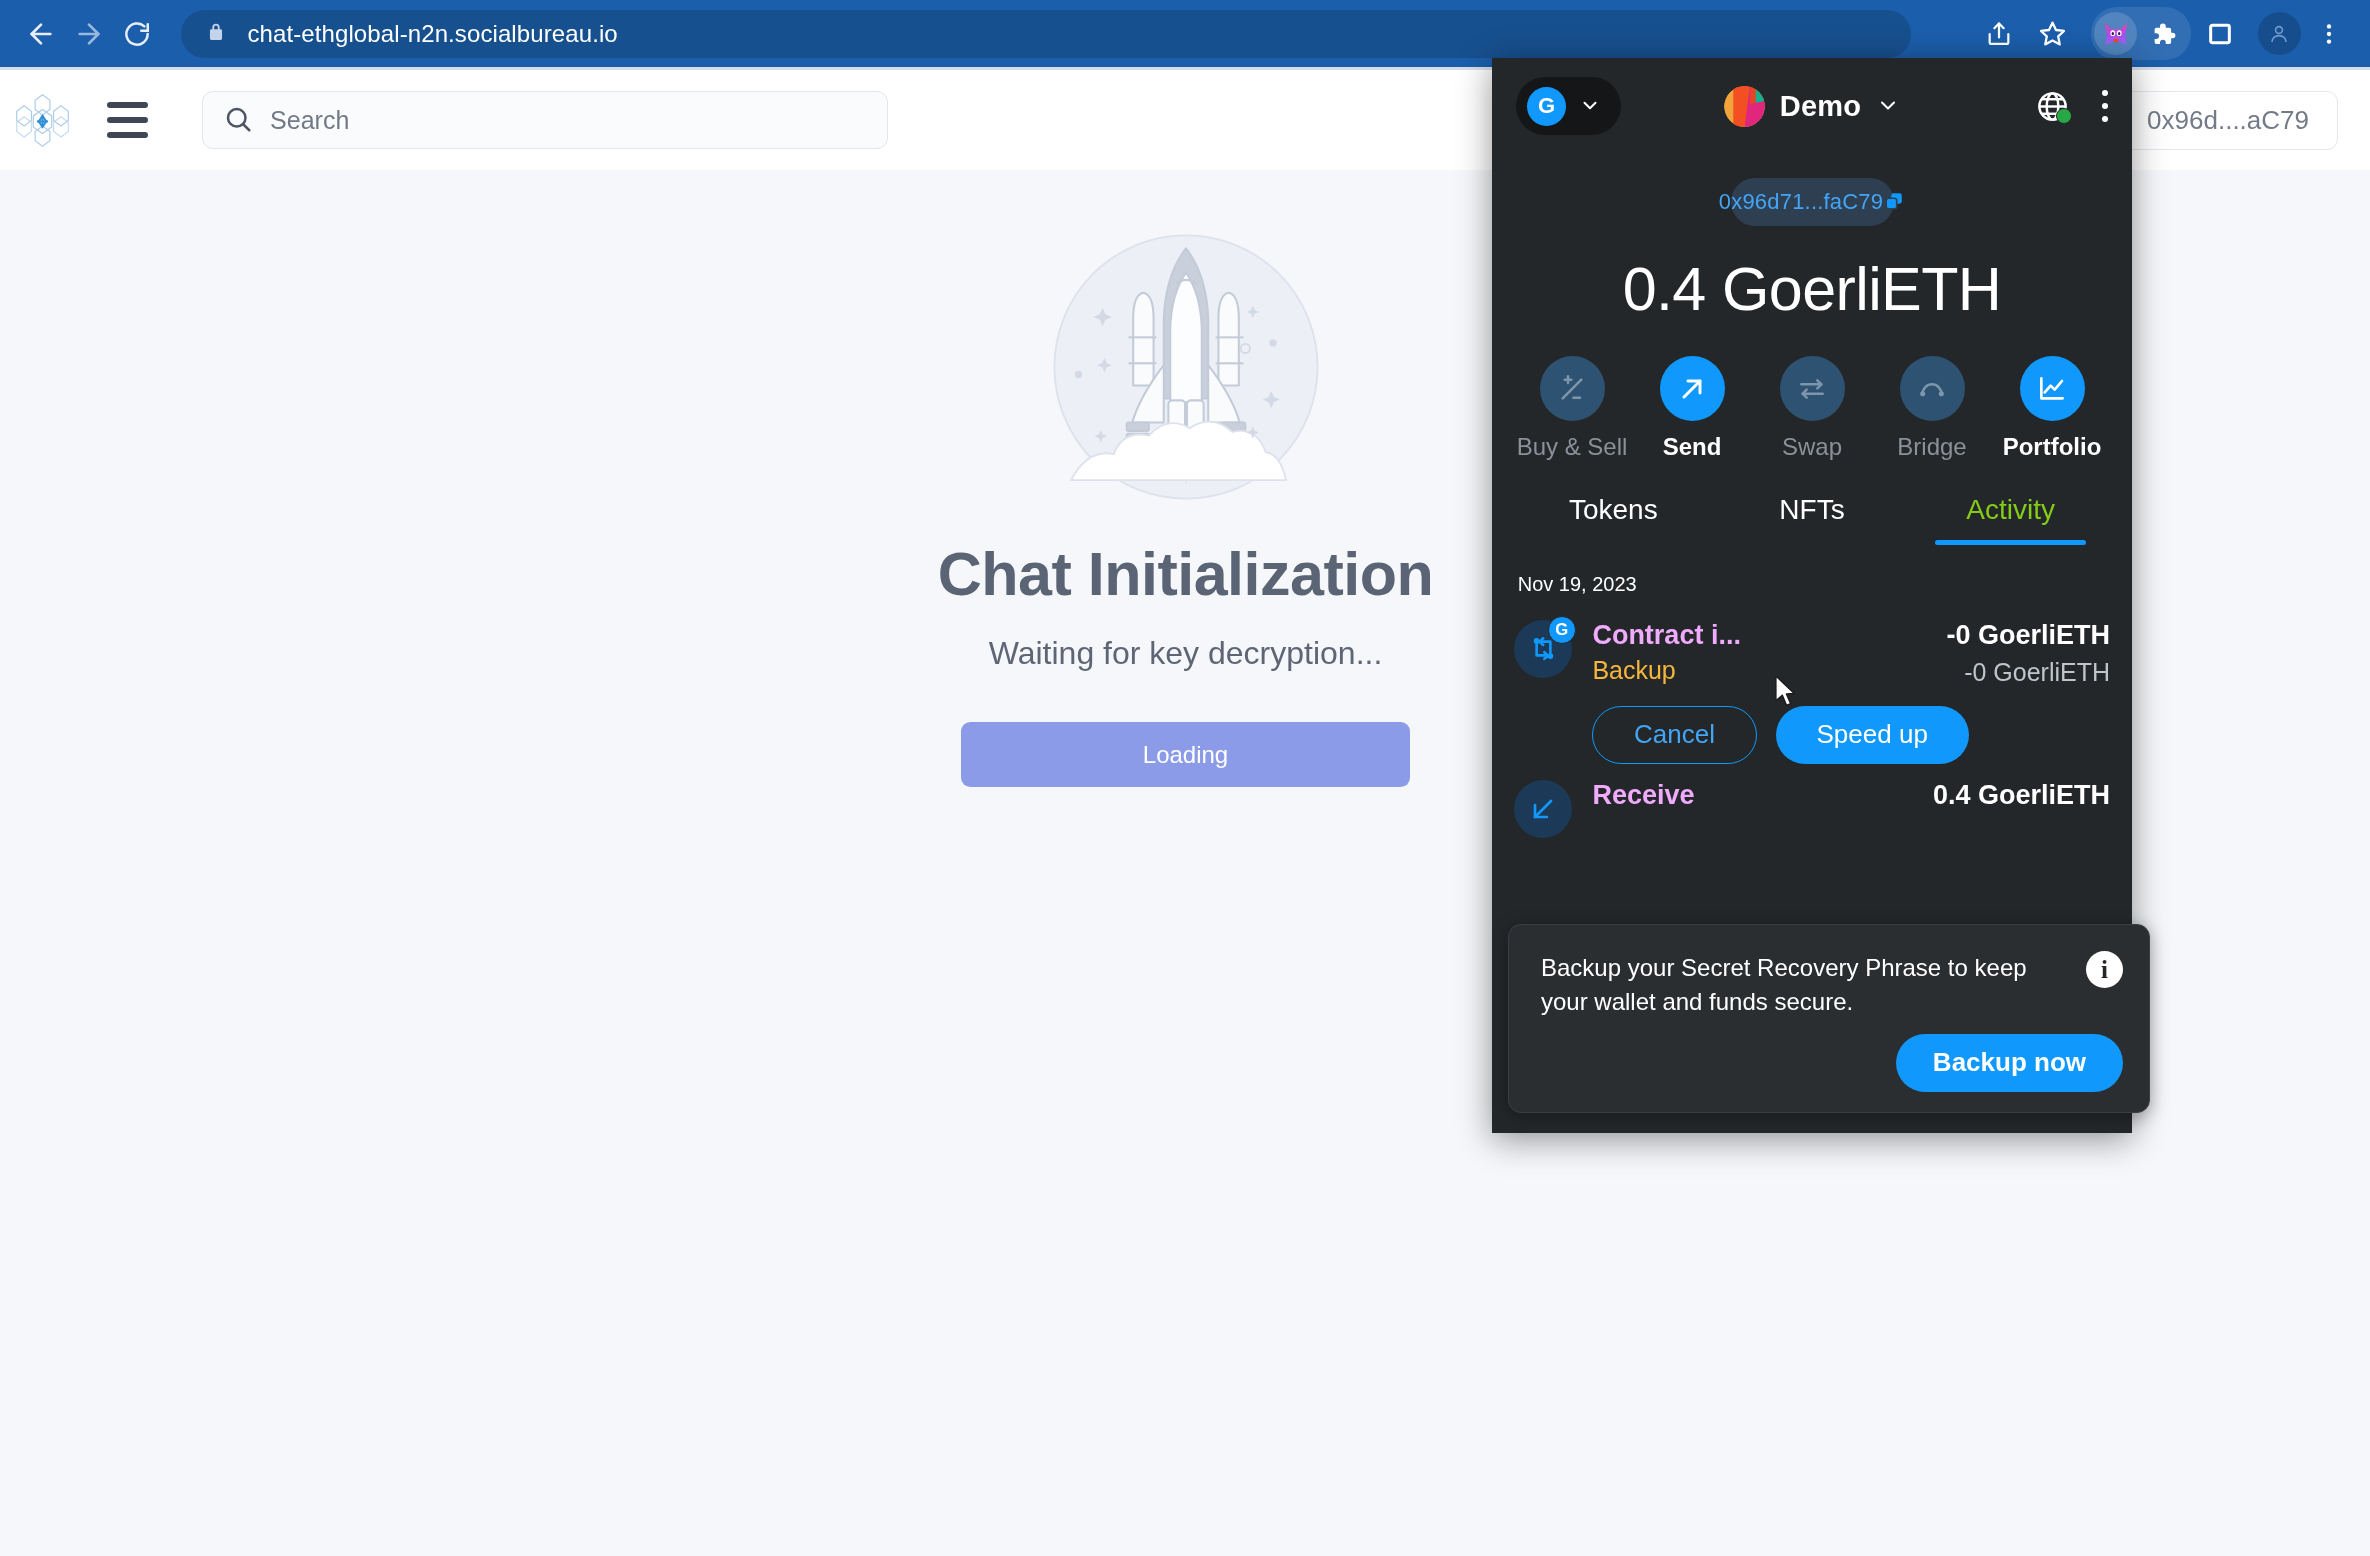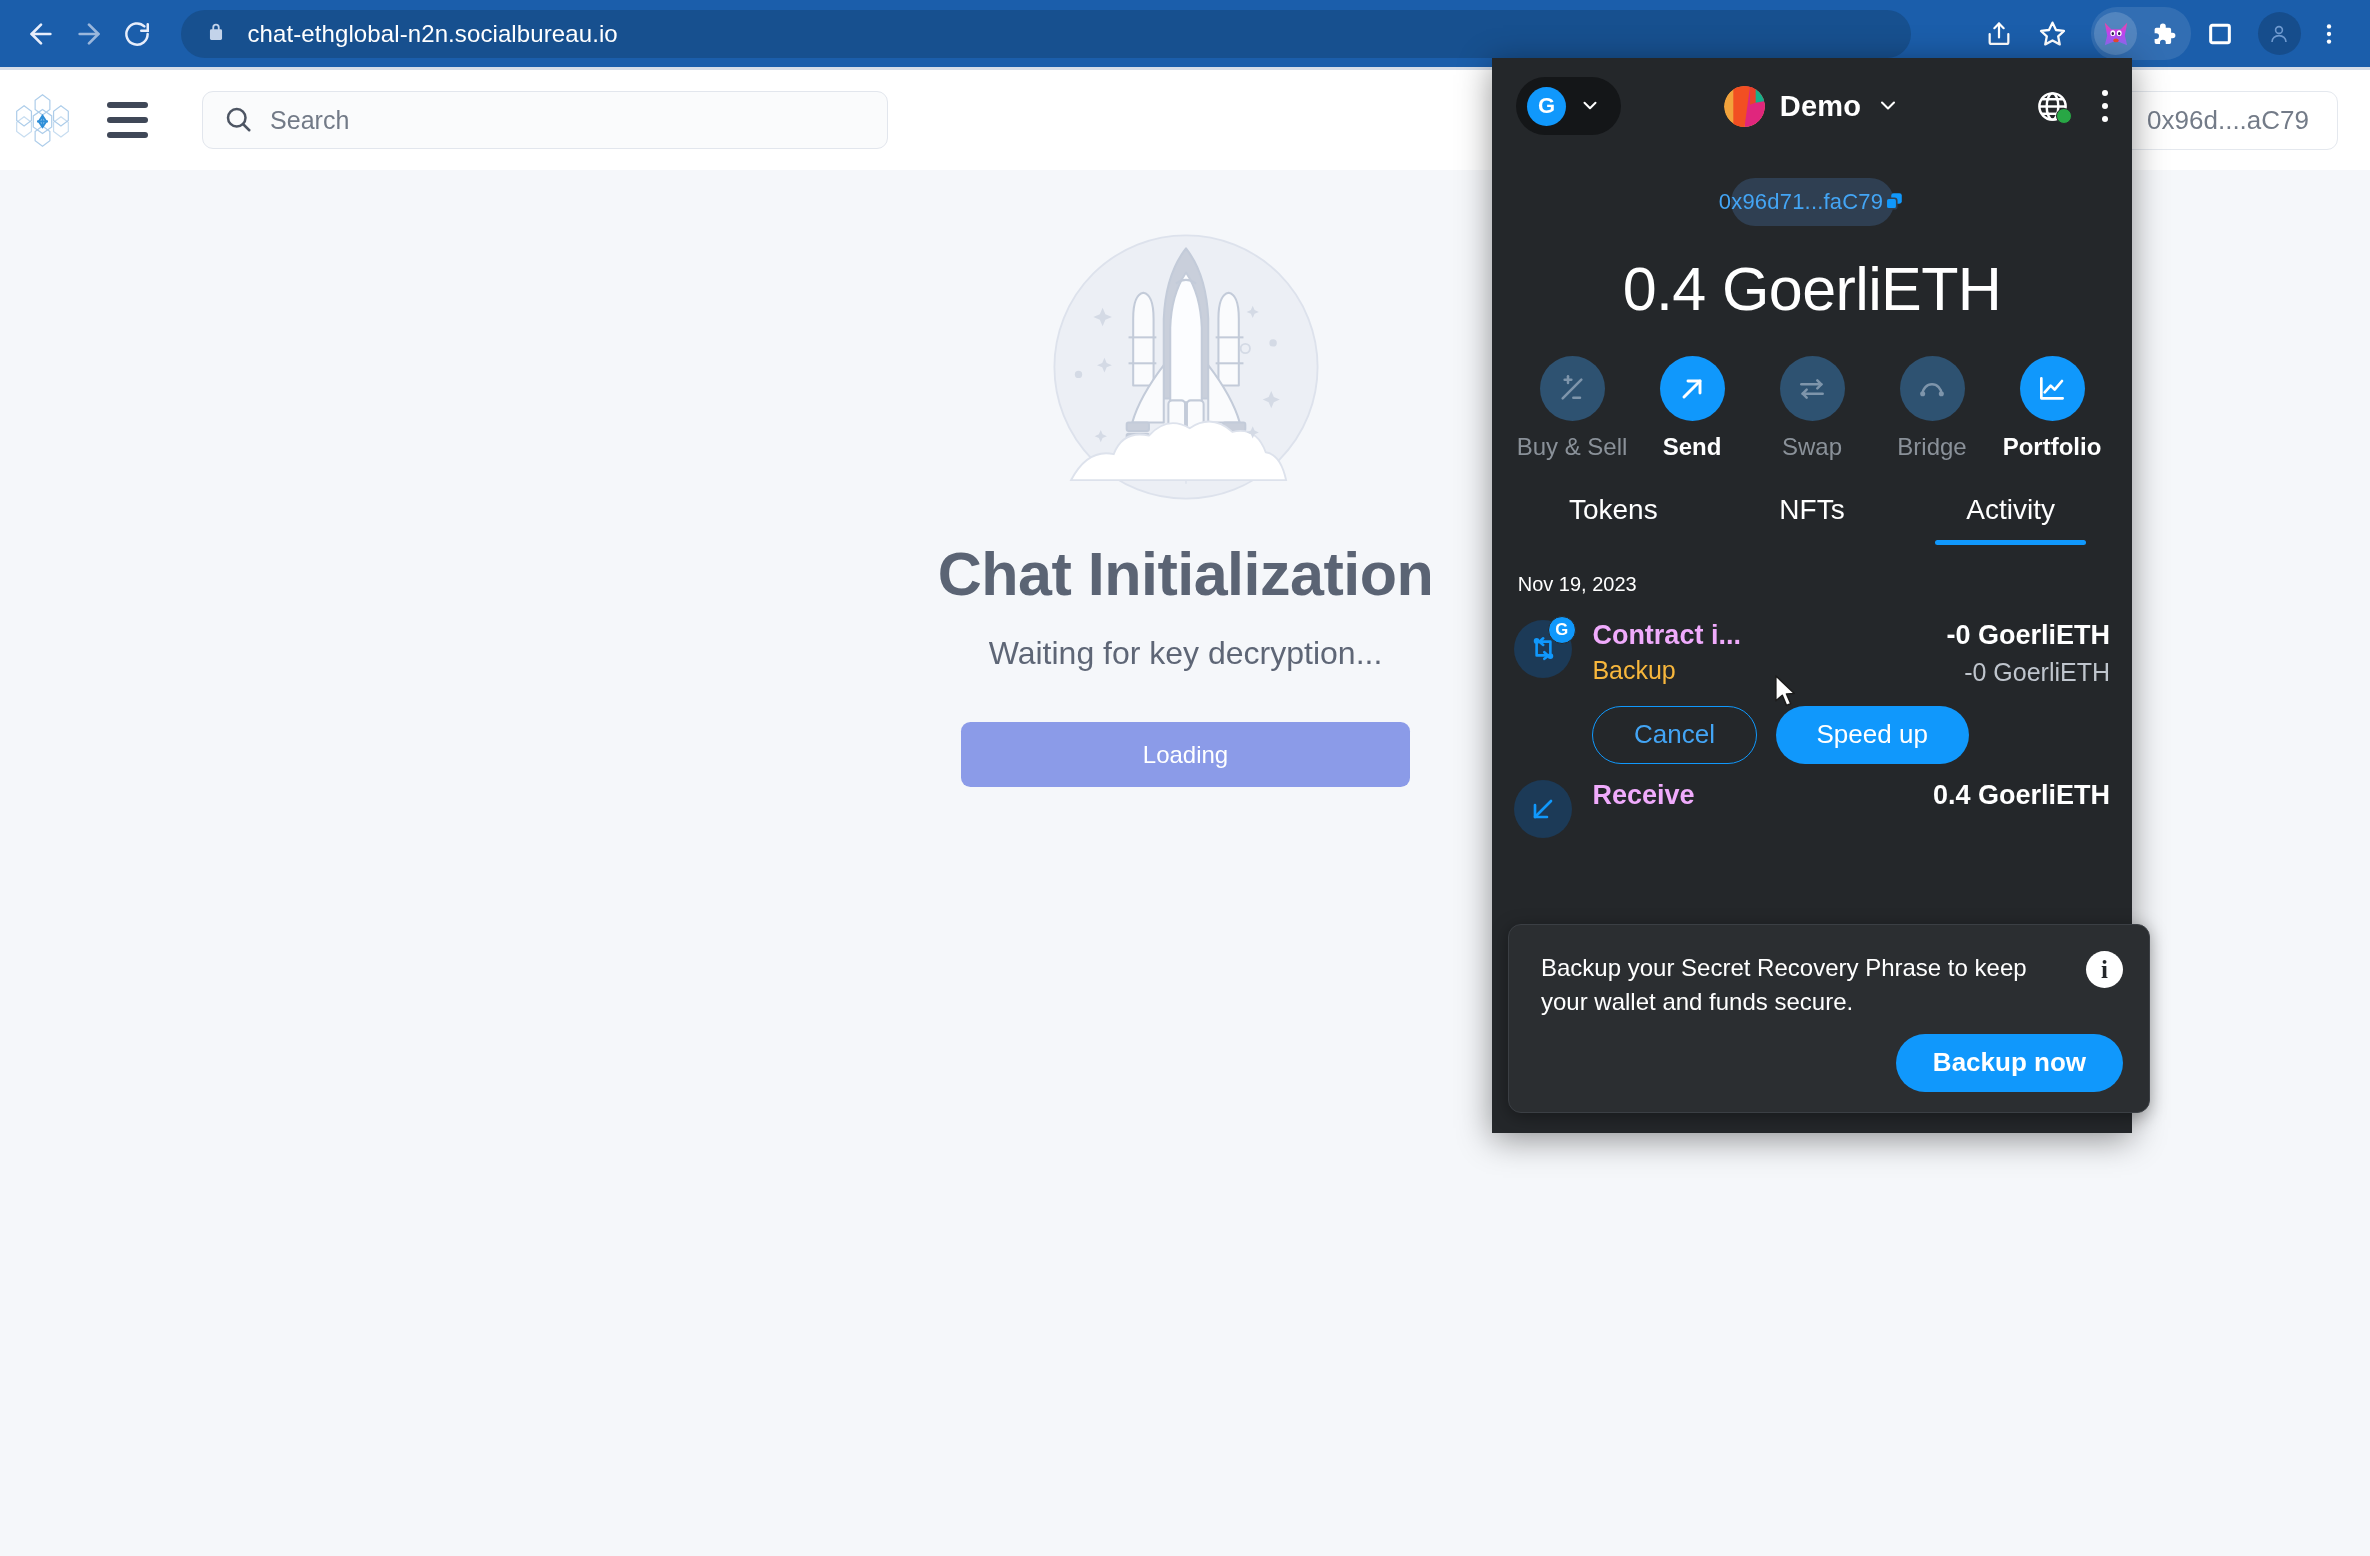--- a/index.html
+++ b/index.html
@@ -250,21 +250,21 @@
     display: flex;
   }
   .mm-tab {
     flex: 1;
     text-align: center;
     padding-bottom: 18.6px;
     font-size: 28px;
     position: relative;
   }
   .mm-tab.inactive { color: #ffffff; }
-  .mm-tab.active { color: #ffffff; }
+  .mm-tab.active { color: #84cc16; }
   .mm-tab.active::after {
     content: ""; position: absolute;
     left: 12%; right: 12%; bottom: 0;
     height: 4.6px; background: #1098fc; border-radius: 2.8px;
   }
 
   #activity-list { margin-top: 28px; }
   #activity-date {
     font-size: 20px; color: #ffffff; font-weight: 400;
     padding-left: 3.7px;

